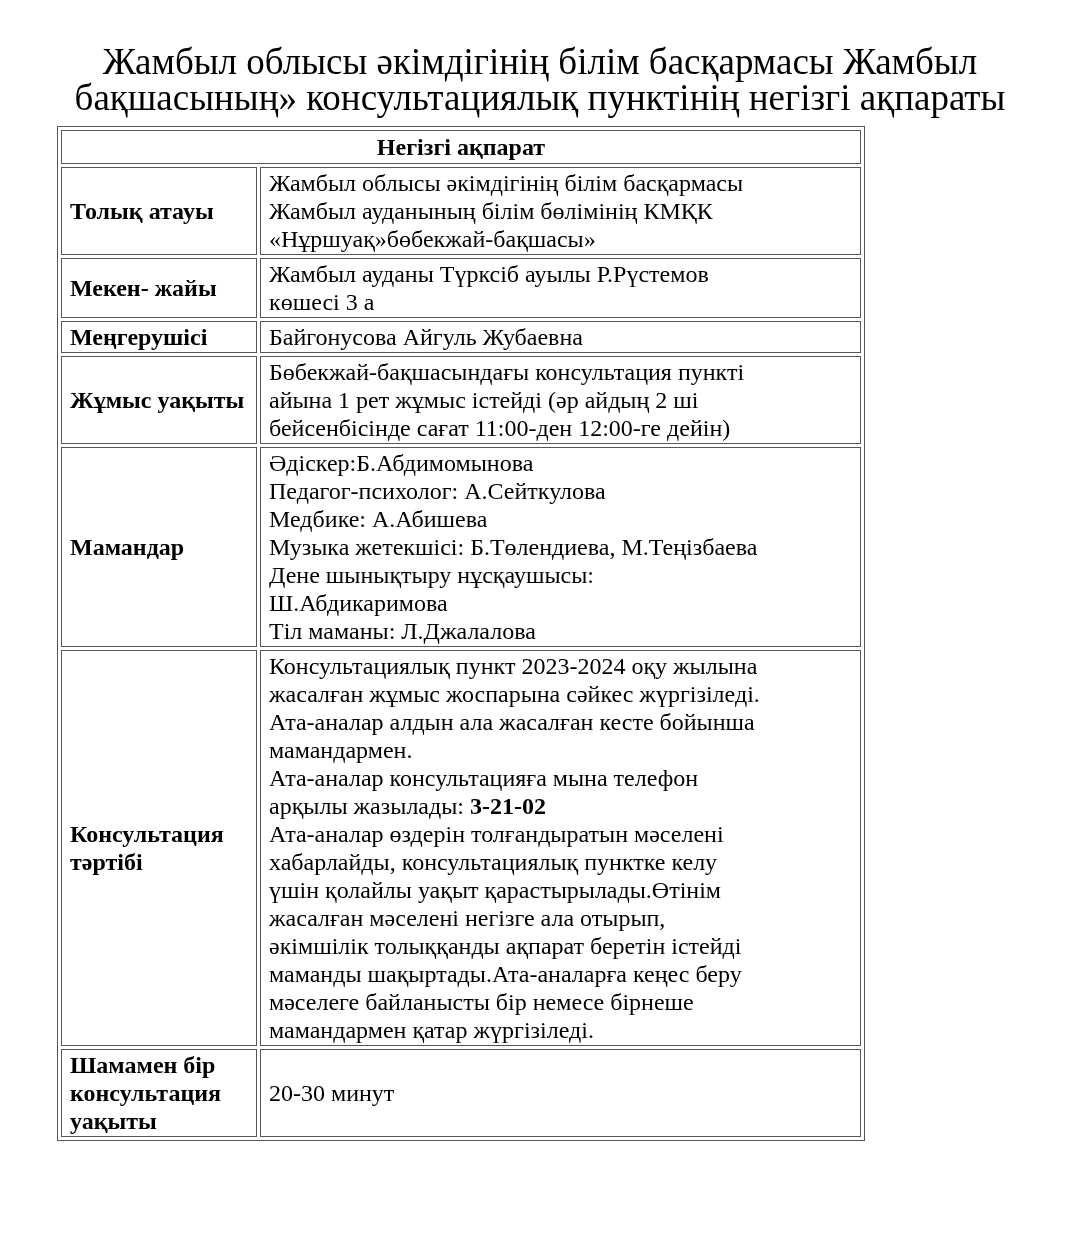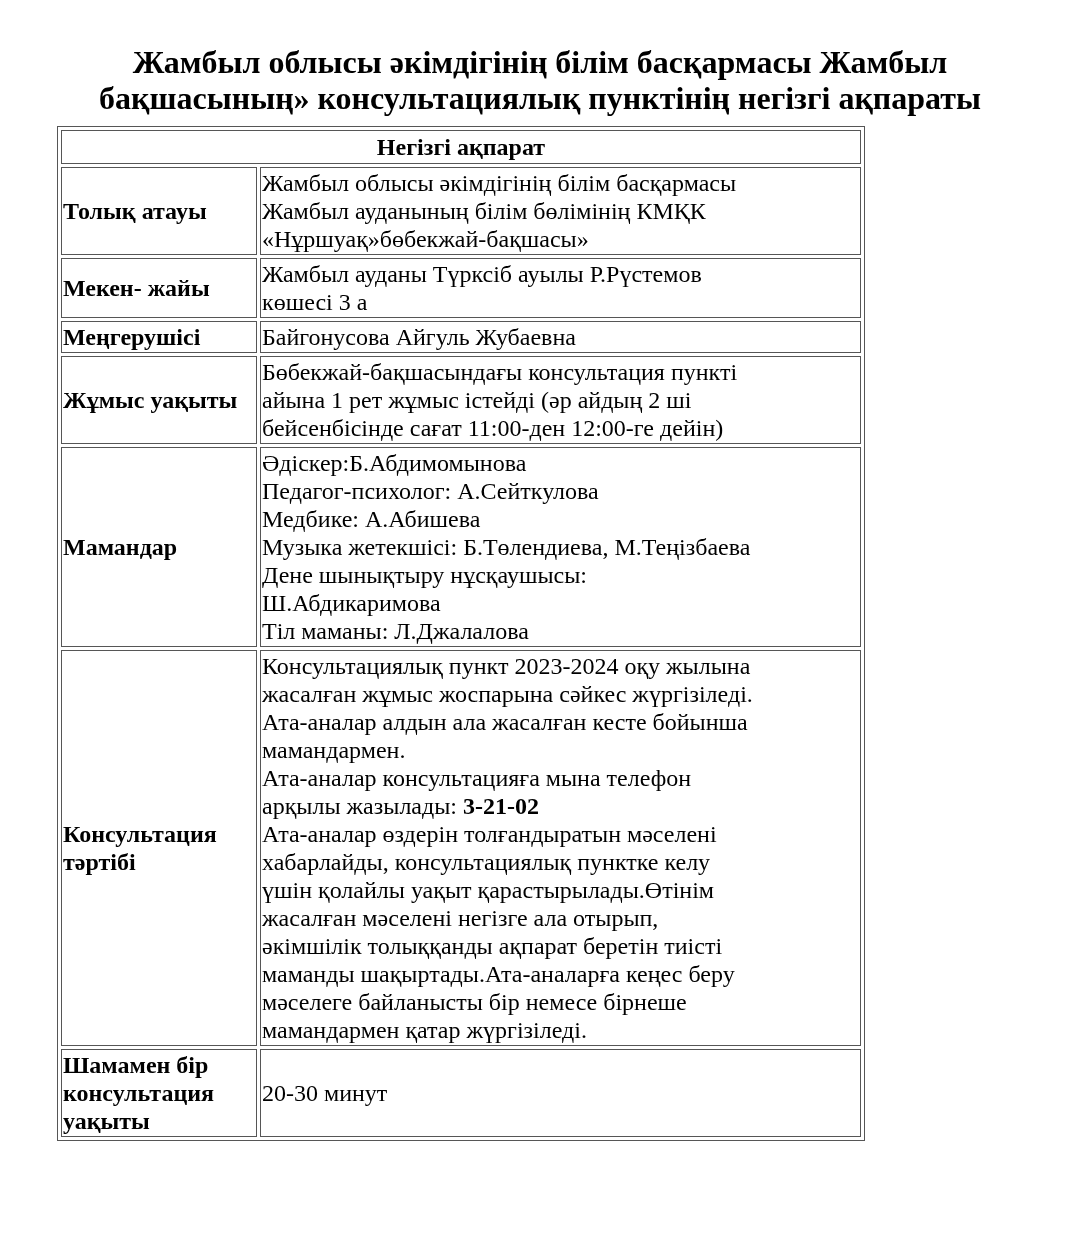--- a/index.html
+++ b/index.html
@@ -11,36 +11,36 @@
   }
   body {
     width: 1080px;
     height: 1251px;
     overflow: hidden;
   }
   .title {
     margin: 44px auto 10px auto;
     width: 940px;
     text-align: center;
-    font-weight: 700;
-    font-size: 32px;
+    font-weight: 400;
+    font-size: 37px;
     line-height: 36px;
   }
   .title .tline { white-space: pre-wrap; }
   table.info {
     margin-left: 57px;
     width: 808px;
     border-collapse: separate;
     border-spacing: 3px;
     border: 1px solid #565656;
     table-layout: fixed;
   }
   td {
     border: 1px solid #565656;
-    padding: 1px 1px;
+    padding: 1px 8px;
     font-size: 24px;
     line-height: 28px;
     vertical-align: middle;
     overflow: hidden;
   }
   td.header {
     font-weight: 700;
     text-align: center;
     height: 30px;
   }
@@ -115,21 +115,21 @@
             <div class="tline">Ата-аналар алдын ала жасалған кесте бойынша</div>
             <div class="tline">мамандармен.</div>
             <div class="tline">Ата-аналар консультацияға мына телефон</div>
           </div>
       <div class="tline"><span>арқылы жазылады: </span><b>3-21-02</b></div>
       <div>
             <div class="tline">Ата-аналар өздерін толғандыратын мәселені</div>
             <div class="tline">хабарлайды, консультациялық пунктке келу</div>
             <div class="tline">үшін қолайлы уақыт қарастырылады.Өтінім</div>
             <div class="tline">жасалған мәселені негізге ала отырып,</div>
-            <div class="tline">әкімшілік толыққанды ақпарат беретін тиісті</div>
+            <div class="tline">әкімшілік толыққанды ақпарат беретін істейді</div>
             <div class="tline">маманды шақыртады.Ата-аналарға кеңес беру</div>
             <div class="tline">мәселеге байланысты бір немесе бірнеше</div>
             <div class="tline">мамандармен қатар жүргізіледі.</div>
           </div>
     </td>
   </tr>
   <tr>
     <td class="label">Шамамен бір консультация уақыты</td>
     <td class="value">20-30 минут</td>
   </tr>

